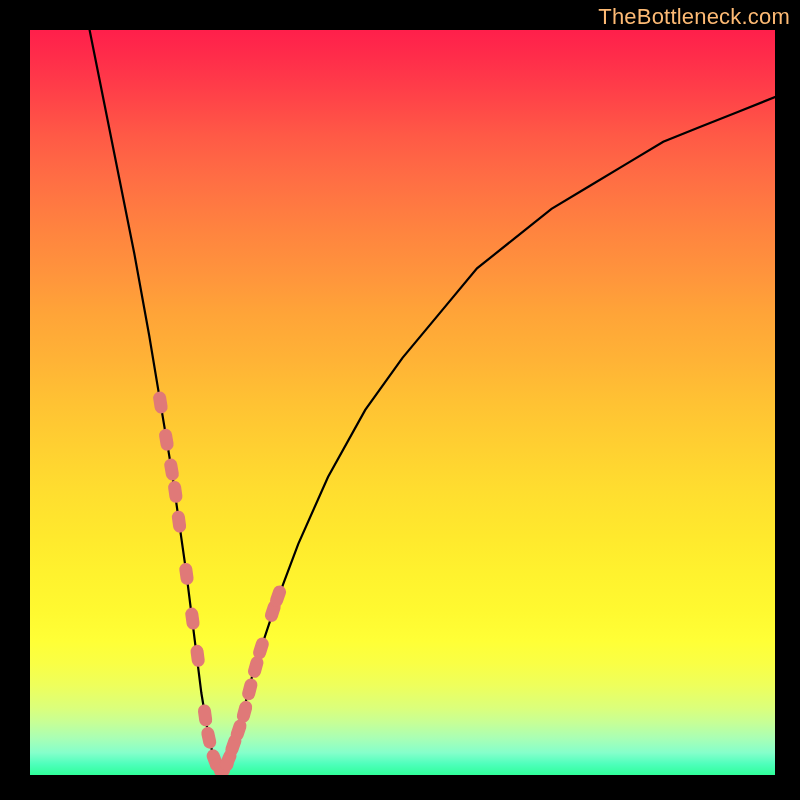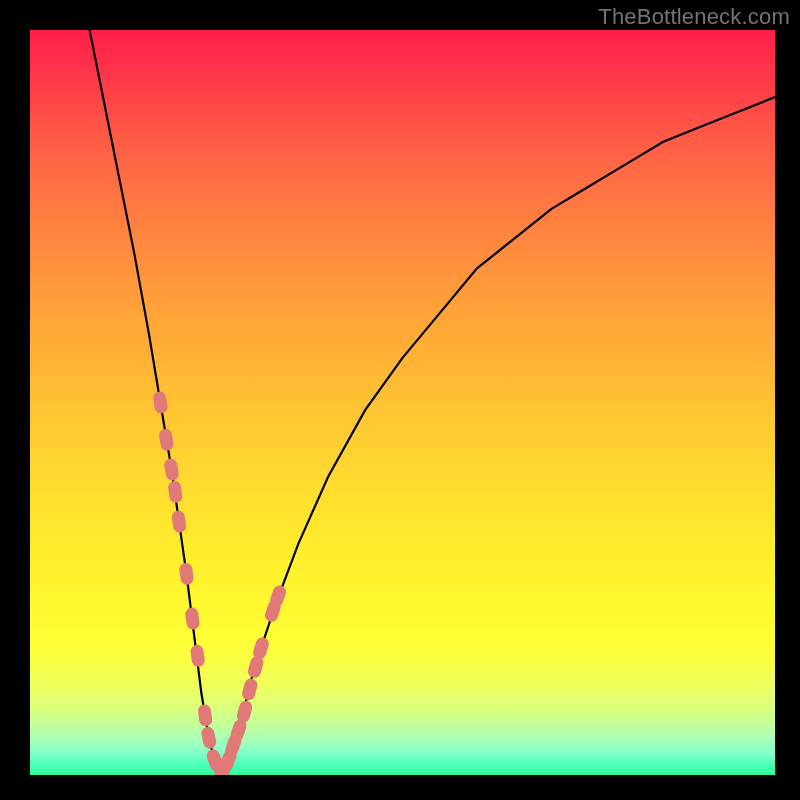--- a/index.html
+++ b/index.html
@@ -49,21 +49,21 @@
       #aaffb4 95%,
       #85ffcb 97%,
       #4fffbc 98.5%,
       #2fff9a 100%
     );
   }
   .watermark {
     position: absolute;
     top: 4px;
     right: 10px;
-    color: #737373;
+    color: #fdba74;
     font-size: 22px;
     letter-spacing: 0.2px;
     font-weight: 400;
   }
   svg.curve {
     position: absolute;
     left: 0;
     top: 0;
     width: 745px;
     height: 745px;

